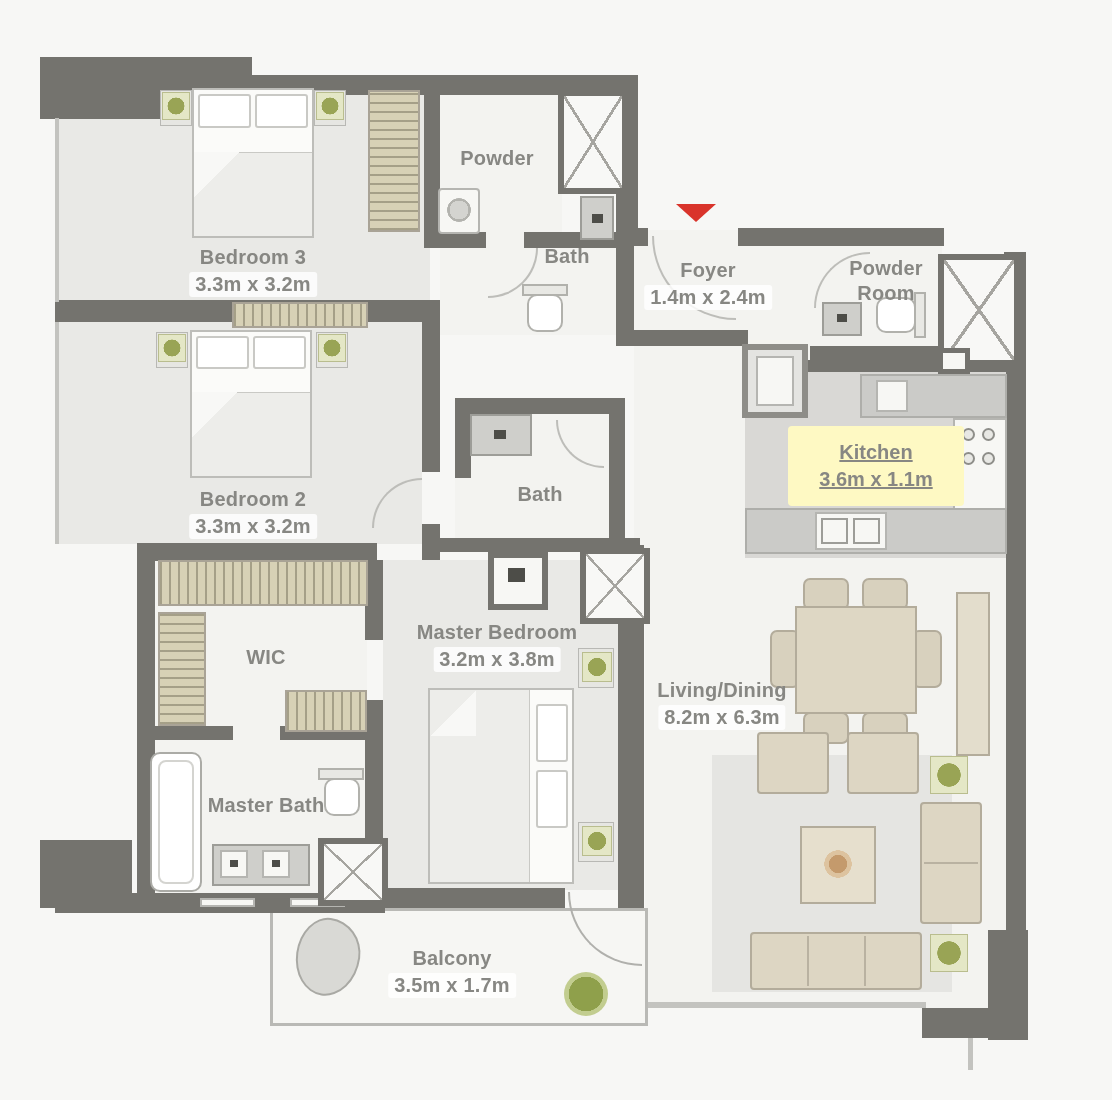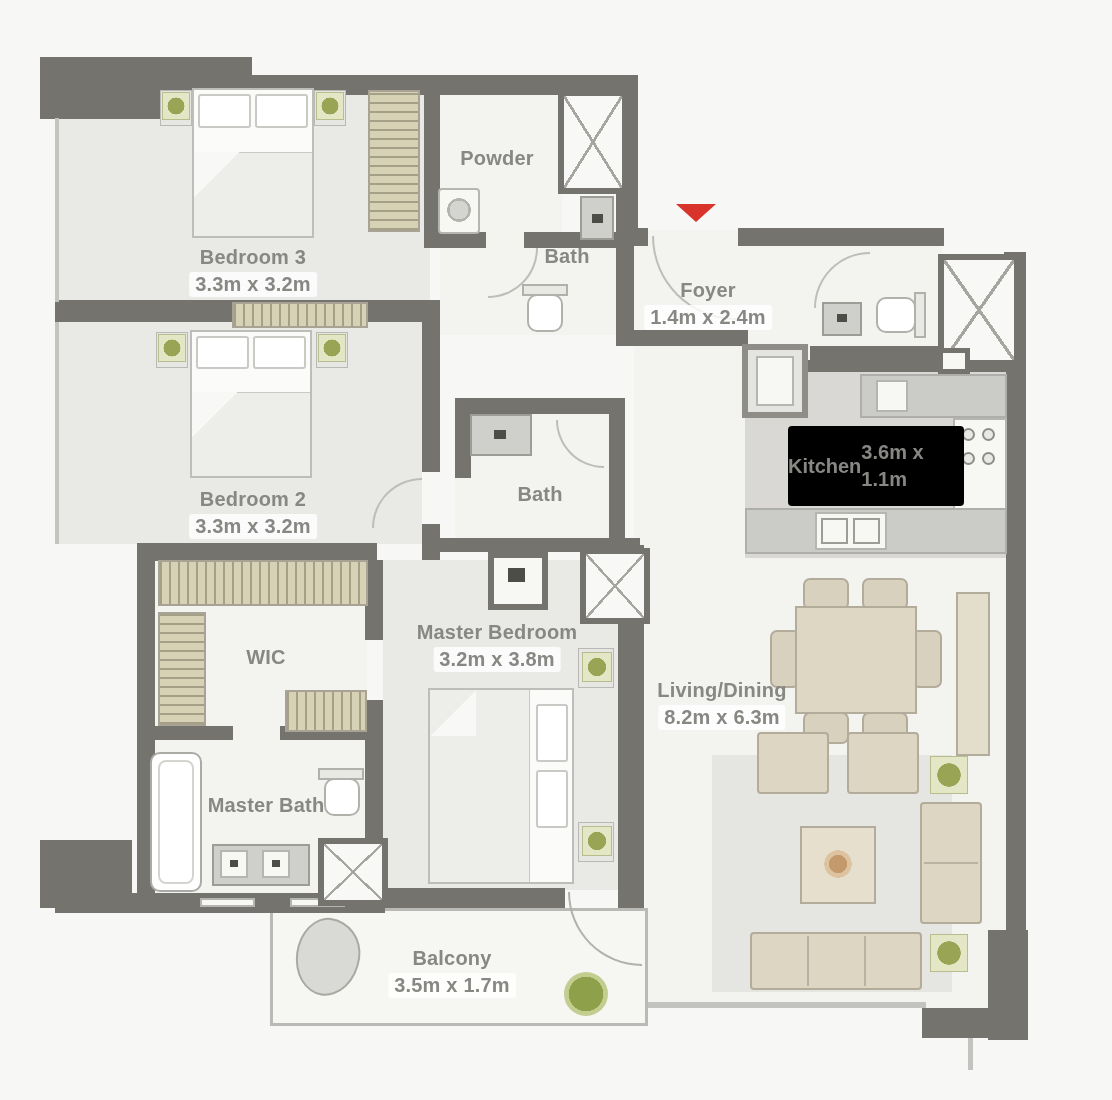--- a/index.html
+++ b/index.html
@@ -47,22 +47,22 @@
   .arc.tl{border-bottom:none;border-right:none;border-top-left-radius:100%;}
   .arc.br{border-top:none;border-left:none;border-bottom-right-radius:100%;}
   .counter{position:absolute;background:#cbcbc8;border:2px solid #aeaeaa;box-sizing:border-box;}
   .white{position:absolute;background:#f7f7f4;border:2px solid #b5b5b1;box-sizing:border-box;}
   .hobdot{position:absolute;width:13px;height:13px;border-radius:50%;border:2px solid #8e8e89;box-sizing:border-box;background:#e8e8e4;}
   
   .lbl{position:absolute;transform:translateX(-50%);text-align:center;color:#878783;
        font-size:20px;font-weight:bold;letter-spacing:.2px;line-height:1.25;white-space:nowrap;}
   .lbl .dims{display:inline-block;background:rgba(255,255,255,.82);border-radius:3px;padding:0 6px;margin-top:2px;}
   .lbl.wrap{white-space:normal;width:120px;}
-  .kitchenbox{position:absolute;background:#000000;border-radius:4px;display:flex;flex-direction:row;
-       align-items:center;justify-content:center;color:#878783;font-size:20px;font-weight:bold;line-height:1.35;}
+  .kitchenbox{position:absolute;background:#fef9c3;border-radius:4px;display:flex;flex-direction:column;
+       align-items:center;justify-content:center;color:#878783;font-size:20px;font-weight:bold;line-height:1.35;text-decoration:underline;}
   .arrow{position:absolute;width:0;height:0;border-left:20px solid transparent;border-right:20px solid transparent;}
 </style>
 </head>
 <body>
 
 <div id="plan">
 
   <div class="floor gray" style="left:58px;top:75px;width:372px;height:247px;"></div>
   <div class="floor" style="left:430px;top:92px;width:132px;height:143px;"></div>
   <div class="floor" style="left:440px;top:235px;width:194px;height:100px;"></div>
@@ -242,23 +242,26 @@
   <div class="lbl" style="left:253px;top:245px;">
     <div>Bedroom 3</div>
     <div class="dims">3.3m x 3.2m</div>
   </div>
   <div class="lbl" style="left:497px;top:146px;">
     <div>Powder</div>
   </div>
   <div class="lbl" style="left:567px;top:244px;">
     <div>Bath</div>
   </div>
-  <div class="lbl" style="left:708px;top:258px;margin-top:20px;">
+  <div class="lbl" style="left:708px;top:258px;">
     <div>Foyer</div>
     <div class="dims">1.4m x 2.4m</div>
+  </div>
+  <div class="lbl wrap" style="left:886px;top:256px;">
+    <div>Powder Room</div>
   </div>
   <div class="kitchenbox" style="left:788px;top:426px;width:176px;height:80px;">
     <div>Kitchen</div>
     <div>3.6m x 1.1m</div>
   </div>
   <div class="lbl" style="left:253px;top:487px;">
     <div>Bedroom 2</div>
     <div class="dims">3.3m x 3.2m</div>
   </div>
   <div class="lbl" style="left:540px;top:482px;">

